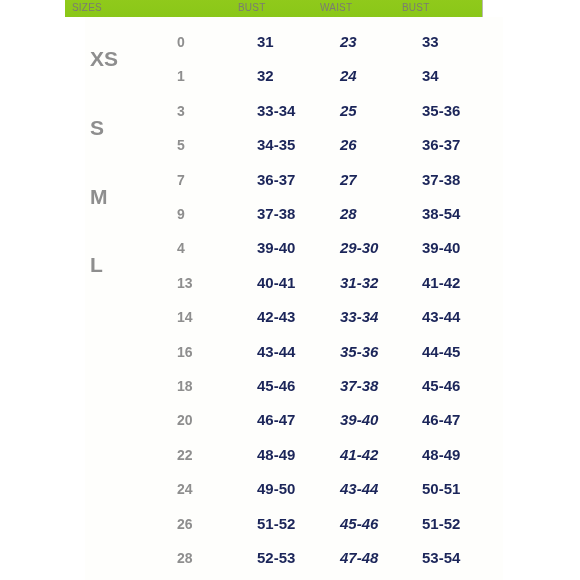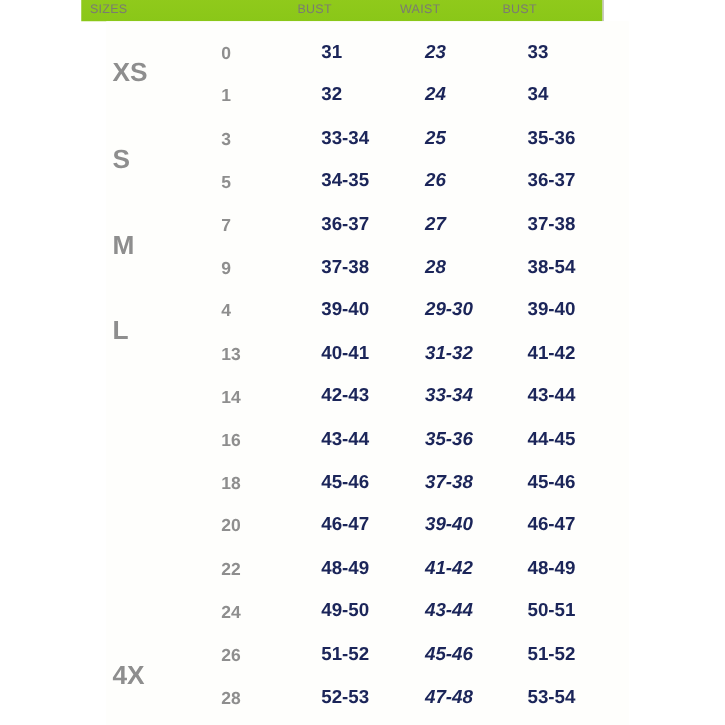--- a/index.html
+++ b/index.html
@@ -203,21 +203,20 @@
         <span class="cell c-bust">48-49</span>
         <span class="cell c-waist">41-42</span>
         <span class="cell c-hips">48-49</span>
       </div>
       <div class="row" style="top: 455.2px;">
         <span class="cell c-num">24</span>
         <span class="cell c-bust">49-50</span>
         <span class="cell c-waist">43-44</span>
         <span class="cell c-hips">50-51</span>
       </div>
-      <div class="group-label" style="top: 489.6px;">4X</div>
       <div class="row" style="top: 489.6px;">
         <span class="cell c-num">26</span>
         <span class="cell c-bust">51-52</span>
         <span class="cell c-waist">45-46</span>
         <span class="cell c-hips">51-52</span>
       </div>
       <div class="row" style="top: 524px;">
         <span class="cell c-num">28</span>
         <span class="cell c-bust">52-53</span>
         <span class="cell c-waist">47-48</span>

